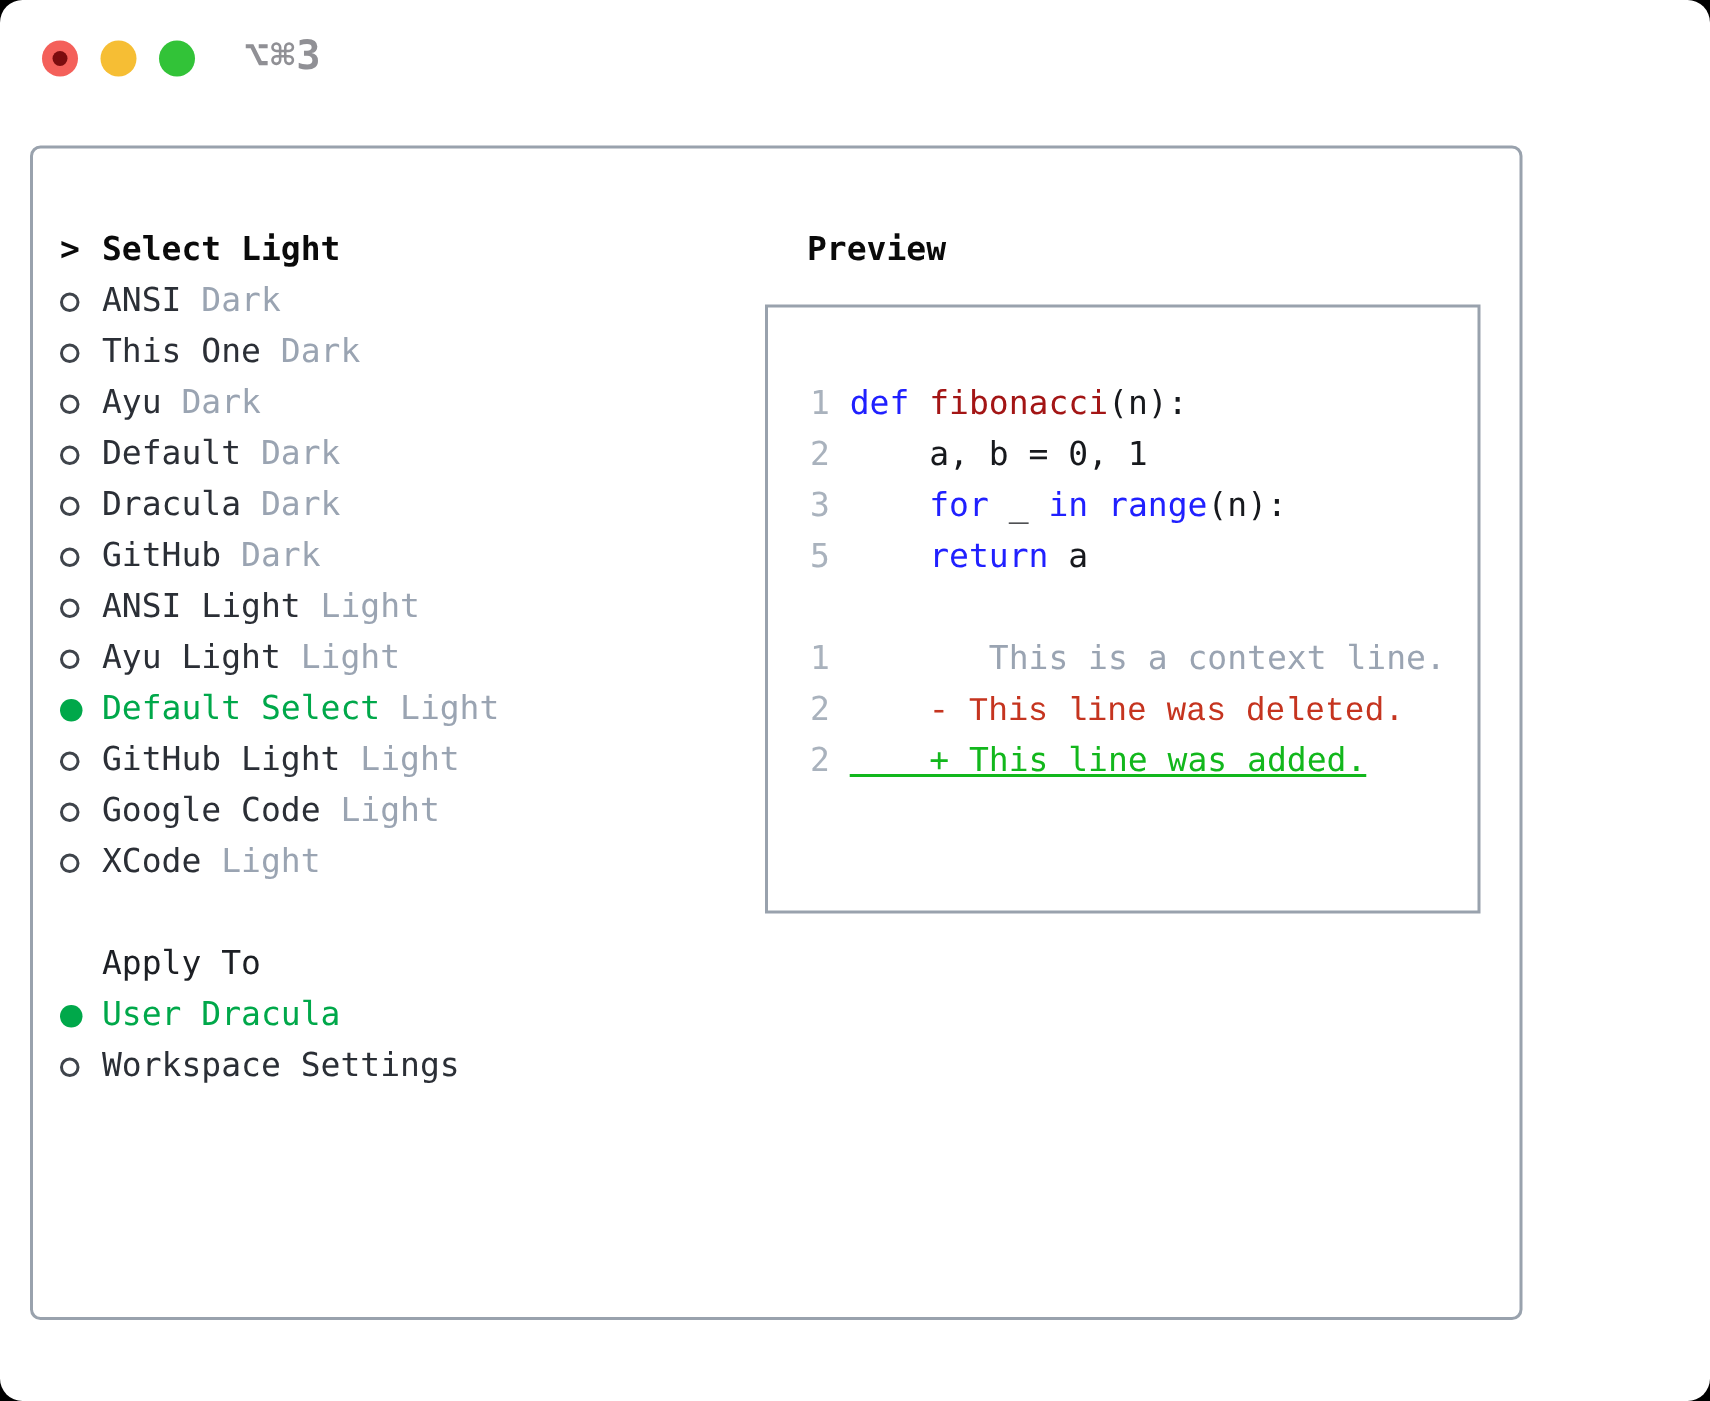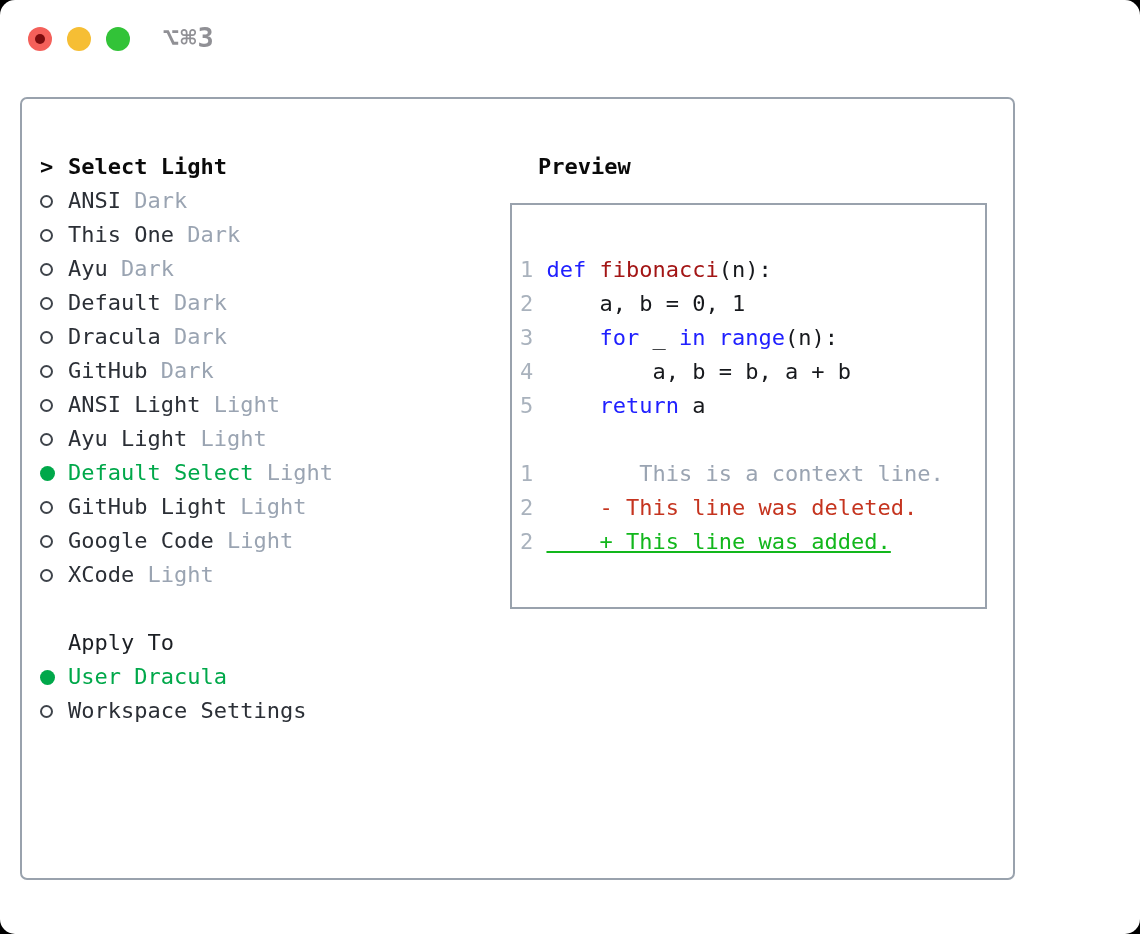--- a/index.html
+++ b/index.html
@@ -38,29 +38,29 @@
   .gap{height:34px;}
   .hint{color:var(--muted-gray);white-space:normal;width:432px;}
   
   .preview-title{
     position:absolute;left:476px;top:51px;height:34px;line-height:34px;
     font-size:22px;font-weight:bold;color:#0a0a0a;margin-left:40px;
   }
   .preview-box{
     position:absolute;left:488px;top:104px;width:477px;height:406px;
     border:2px solid var(--border-gray);box-sizing:border-box;
-    padding:48px 0 0 8px;overflow:hidden;
+    padding:48px 0 0 28px;overflow:hidden;
   }
   .cline{height:34px;line-height:34px;font-size:22px;white-space:pre;color:var(--code-text);}
   .lnum{display:inline-block;width:1ch;margin-right:1ch;color:var(--line-number-gray);}
   .tok-kw{color:var(--keyword-blue);}
   .tok-fn{color:var(--function-red);}
   .tok-def{color:var(--code-text);}
   .dtext.context{color:var(--muted-gray);margin-top:35px;}
-  .dtext.deleted{color:var(--deleted-red);}
+  .dtext.deleted{color:var(--deleted-red);font-family:Liberation Mono, monospace;}
   .dtext.added{color:var(--added-green);text-decoration:underline;}
 </style>
 </head>
 <body>
 
 <div class="window">
 
   <div class="titlebar">
     <span class="light red">
         <span class="dot"></span>
@@ -109,21 +109,20 @@
 
     </div>
 
     <div class="preview-title">Preview</div>
 
     <div class="preview-box">
       <div id="code-lines">
           <div class="cline"><span class="lnum">1</span><span class="tok-kw">def</span><span class="tok-def"> </span><span class="tok-fn">fibonacci</span><span class="tok-def">(n):</span></div>
           <div class="cline"><span class="lnum">2</span><span class="tok-def">    a, b = 0, 1</span></div>
           <div class="cline"><span class="lnum">3</span><span class="tok-def">    </span><span class="tok-kw">for</span><span class="tok-def"> _ </span><span class="tok-kw">in</span><span class="tok-def"> </span><span class="tok-kw">range</span><span class="tok-def">(n):</span></div>
-          <div class="cline"><span class="lnum">4</span><span class="tok-def">        a, b = b, a + b</span></div>
           <div class="cline"><span class="lnum">5</span><span class="tok-def">    </span><span class="tok-kw">return</span><span class="tok-def"> a</span></div>
         </div>
       <div class="gap"></div>
       <div id="diff-lines">
           <div class="cline"><span class="lnum">1</span><span class="dtext context">       This is a context line.</span></div>
           <div class="cline"><span class="lnum">2</span><span class="dtext deleted">    - This line was deleted.</span></div>
           <div class="cline"><span class="lnum">2</span><span class="dtext added">    + This line was added.</span></div>
         </div>
     </div>
 

